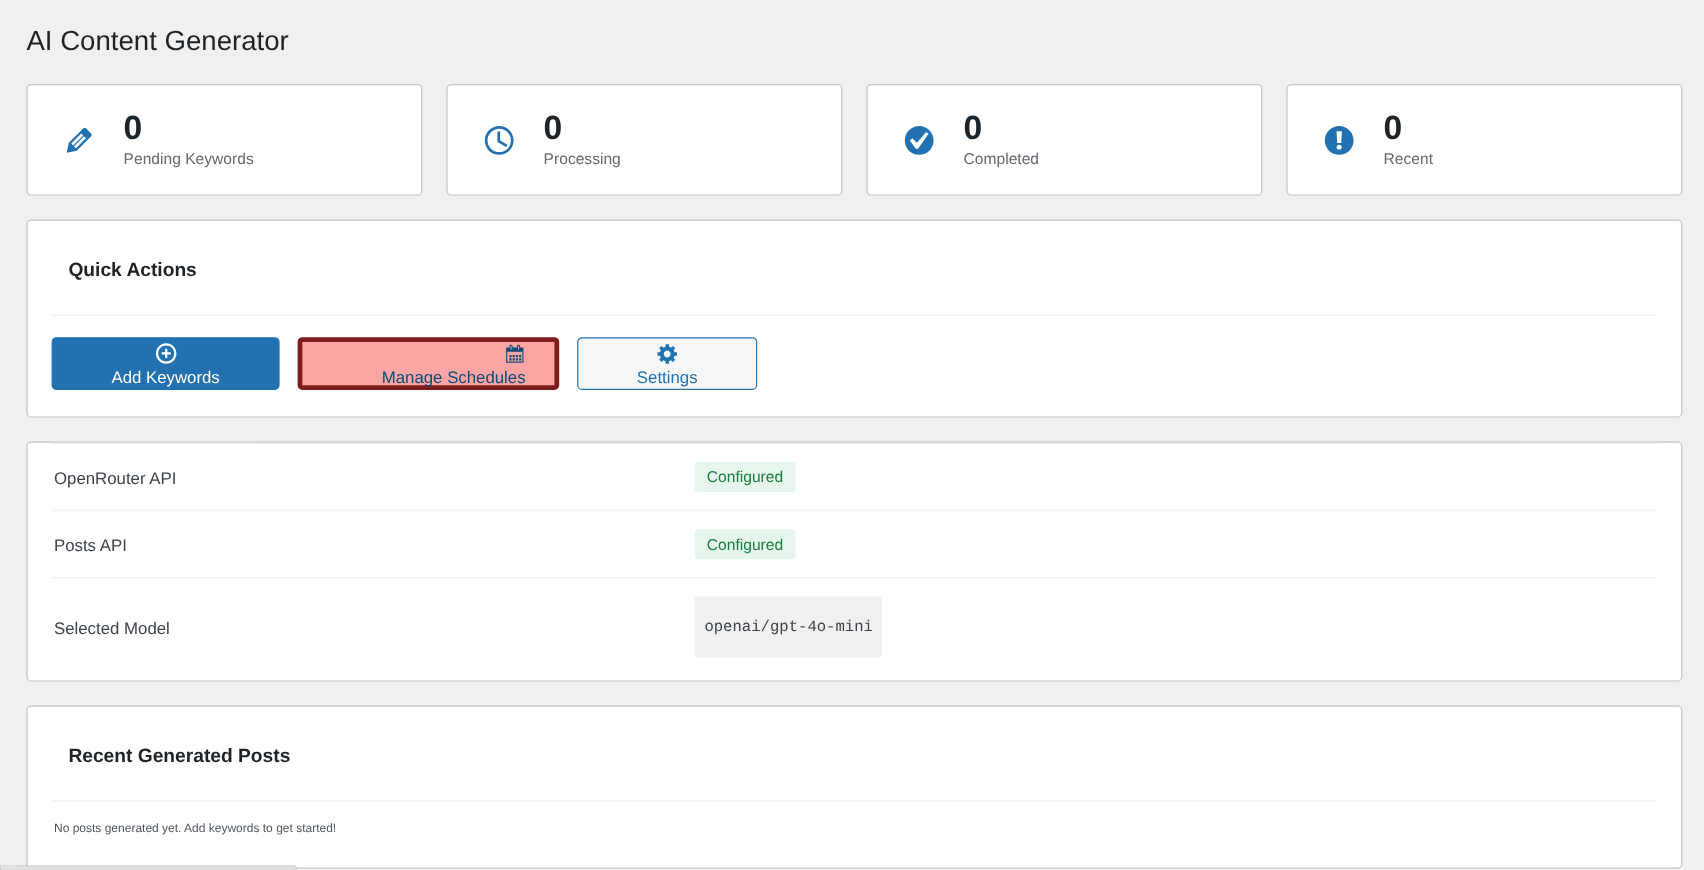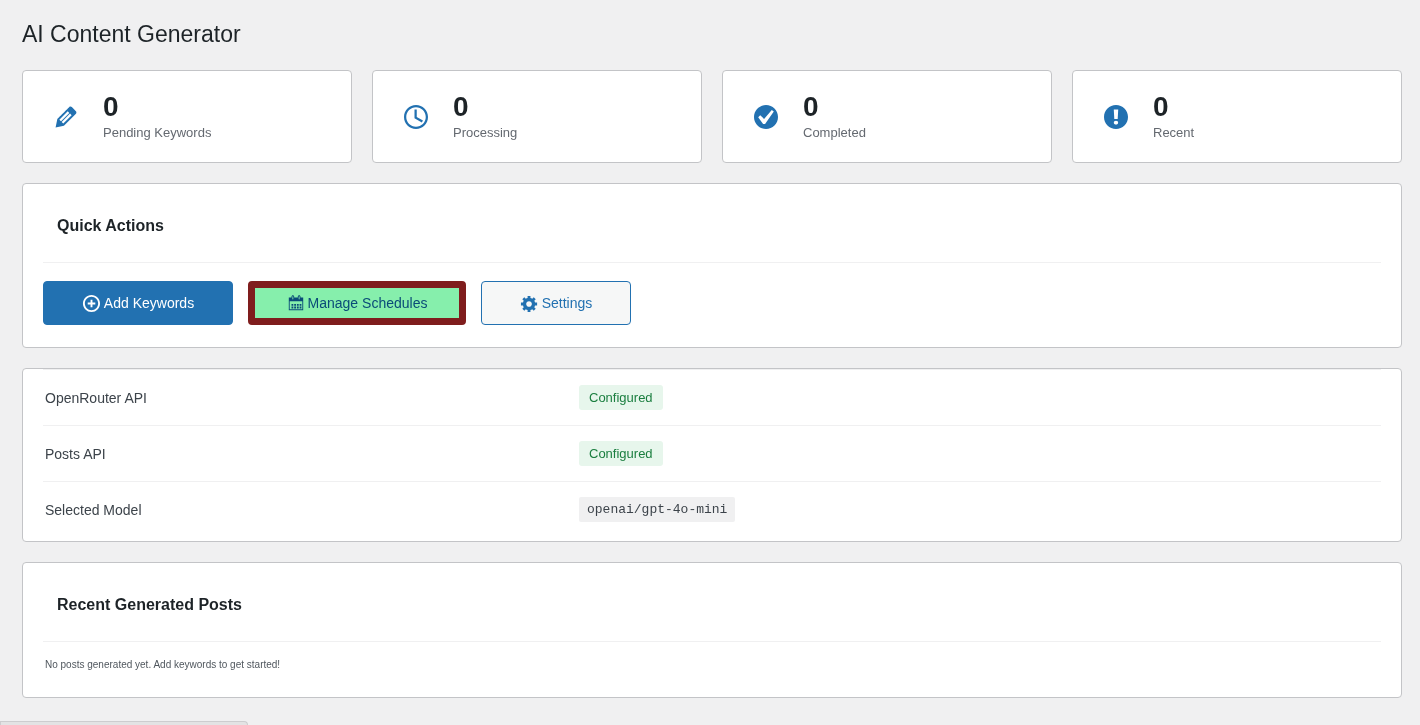--- a/index.html
+++ b/index.html
@@ -44,42 +44,42 @@
     margin: 12px; padding: 20px 2px 14px; line-height: 20px;
   }
   .panel-divider { border: 0; border-top: 1px solid #f0f0f1; margin: 0; }
 
   
   .qa-buttons { display: flex; gap: 15px; padding: 18px 0 22px; }
   .btn {
     display: inline-flex; align-items: center; justify-content: center; gap: 3px;
     height: 44px; padding: 0 24px; border-radius: 4px;
     font-family: "Liberation Sans", sans-serif;
-    font-size: 14px; line-height: 1; cursor: pointer;
+    font-size: 14px; line-height: 1; cursor: pointer; flex-direction: column;
   }
   .btn svg { display: block; }
   .btn-primary { background: #2271b1; border: 1px solid #2271b1; color: #fff; min-width: 190px; }
-  .btn-secondary-active { background: #86efac; border: 7px solid #7f1d1d; color: #0a4b78; min-width: 218px; }
+  .btn-secondary-active { background: #fca5a5; border: 4px solid #7f1d1d; color: #0a4b78; min-width: 218px; align-items: flex-end; }
   .btn-secondary { background: #f6f7f7; border: 1px solid #2271b1; color: #2271b1; min-width: 150px; }
 
   
   .api-row {
     display: flex; align-items: center;
     padding: 15px 2px; border-bottom: 1px solid #f0f0f1;
   }
   .api-row:last-child { border-bottom: none; padding-bottom: 19px; }
   .api-label { flex: 0 0 534px; font-size: 14px; color: #3c434a; }
   .badge-success {
     display: inline-block; background: #e7f6ec; color: #1a7e3f;
     font-size: 13px; font-weight: 500; padding: 5px 10px; border-radius: 3px;
   }
   .code-chip {
     display: inline-block; background: #f0f0f1; color: #3c434a;
     font-family: "Liberation Mono", "DejaVu Sans Mono", monospace;
-    font-size: 13px; padding: 5px 8px; border-radius: 2px;
+    font-size: 13px; padding: 18px 8px; border-radius: 2px;
   }
 
   
   .empty-message { font-size: 10px; color: #50575e; margin: 0; padding: 17px 2px 27px; }
 
   
   .bottom-tab {
     position: absolute; left: 0; bottom: 0; width: 248px; height: 4px;
     background: #e3e3e4; border: 1px solid #cdcdcf; border-bottom: none;
     border-top-right-radius: 4px;

